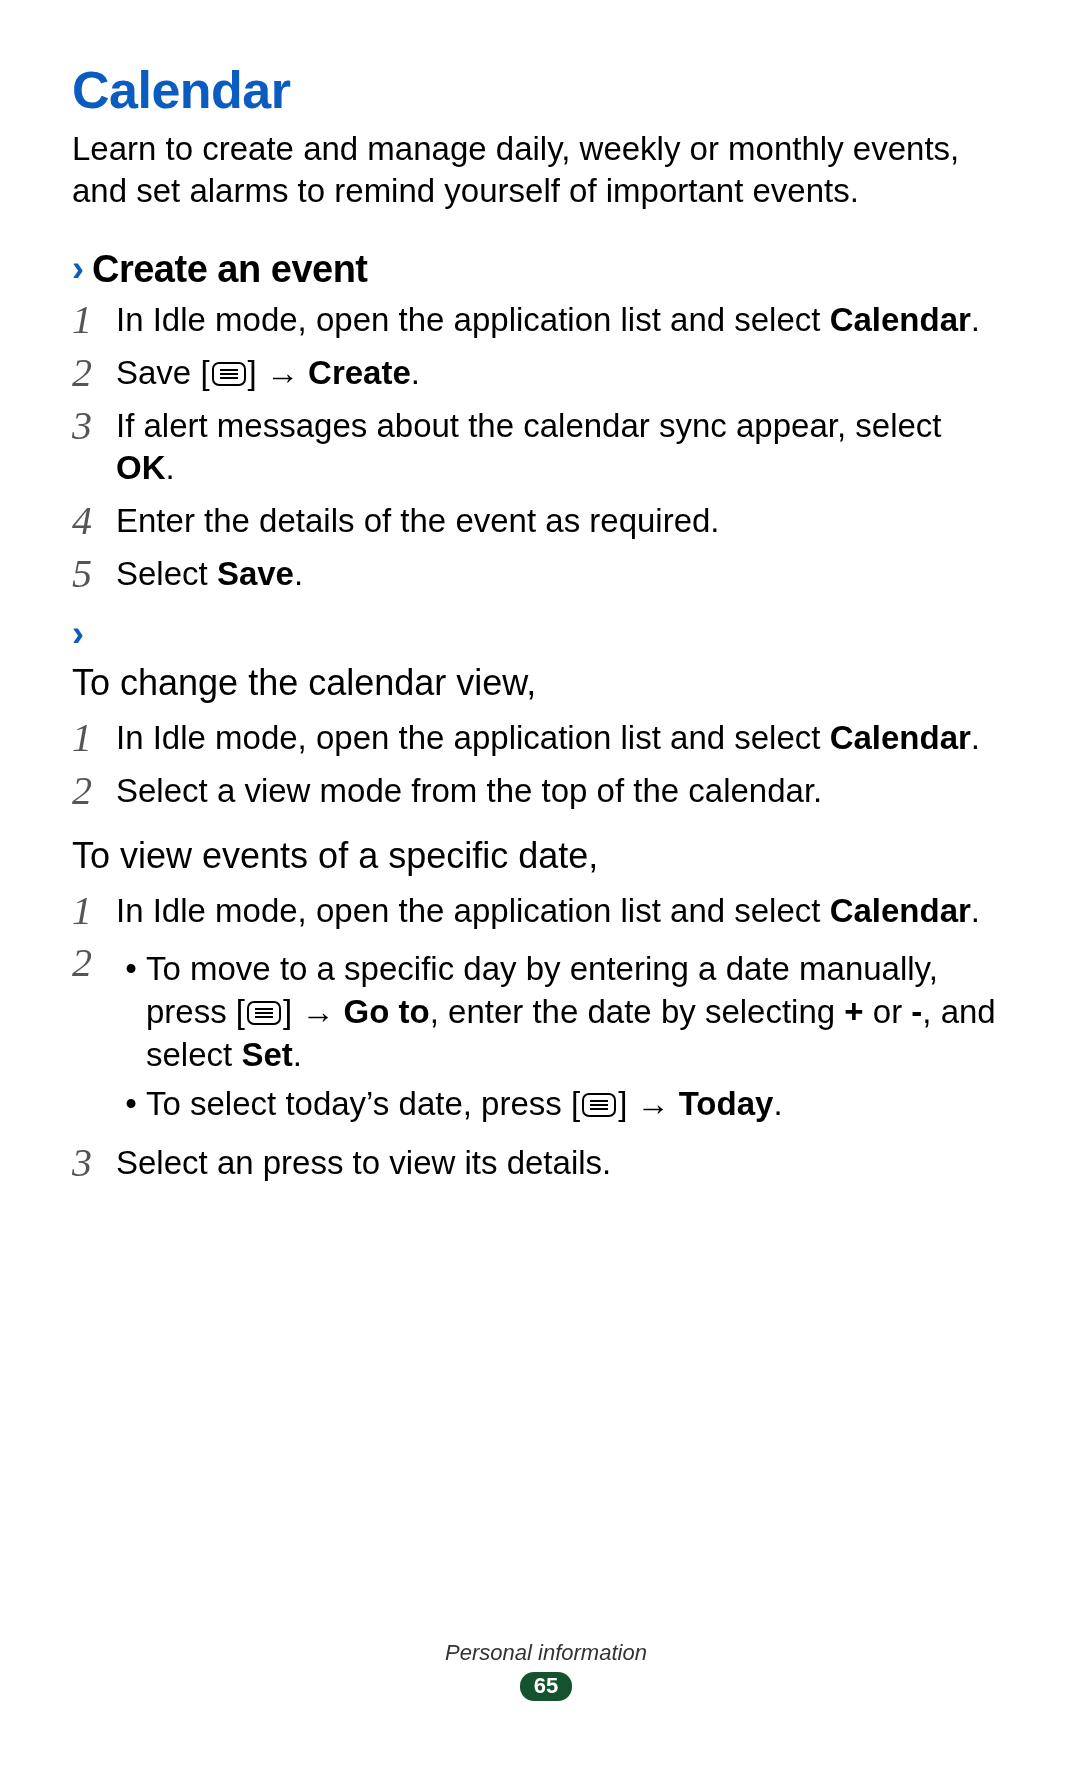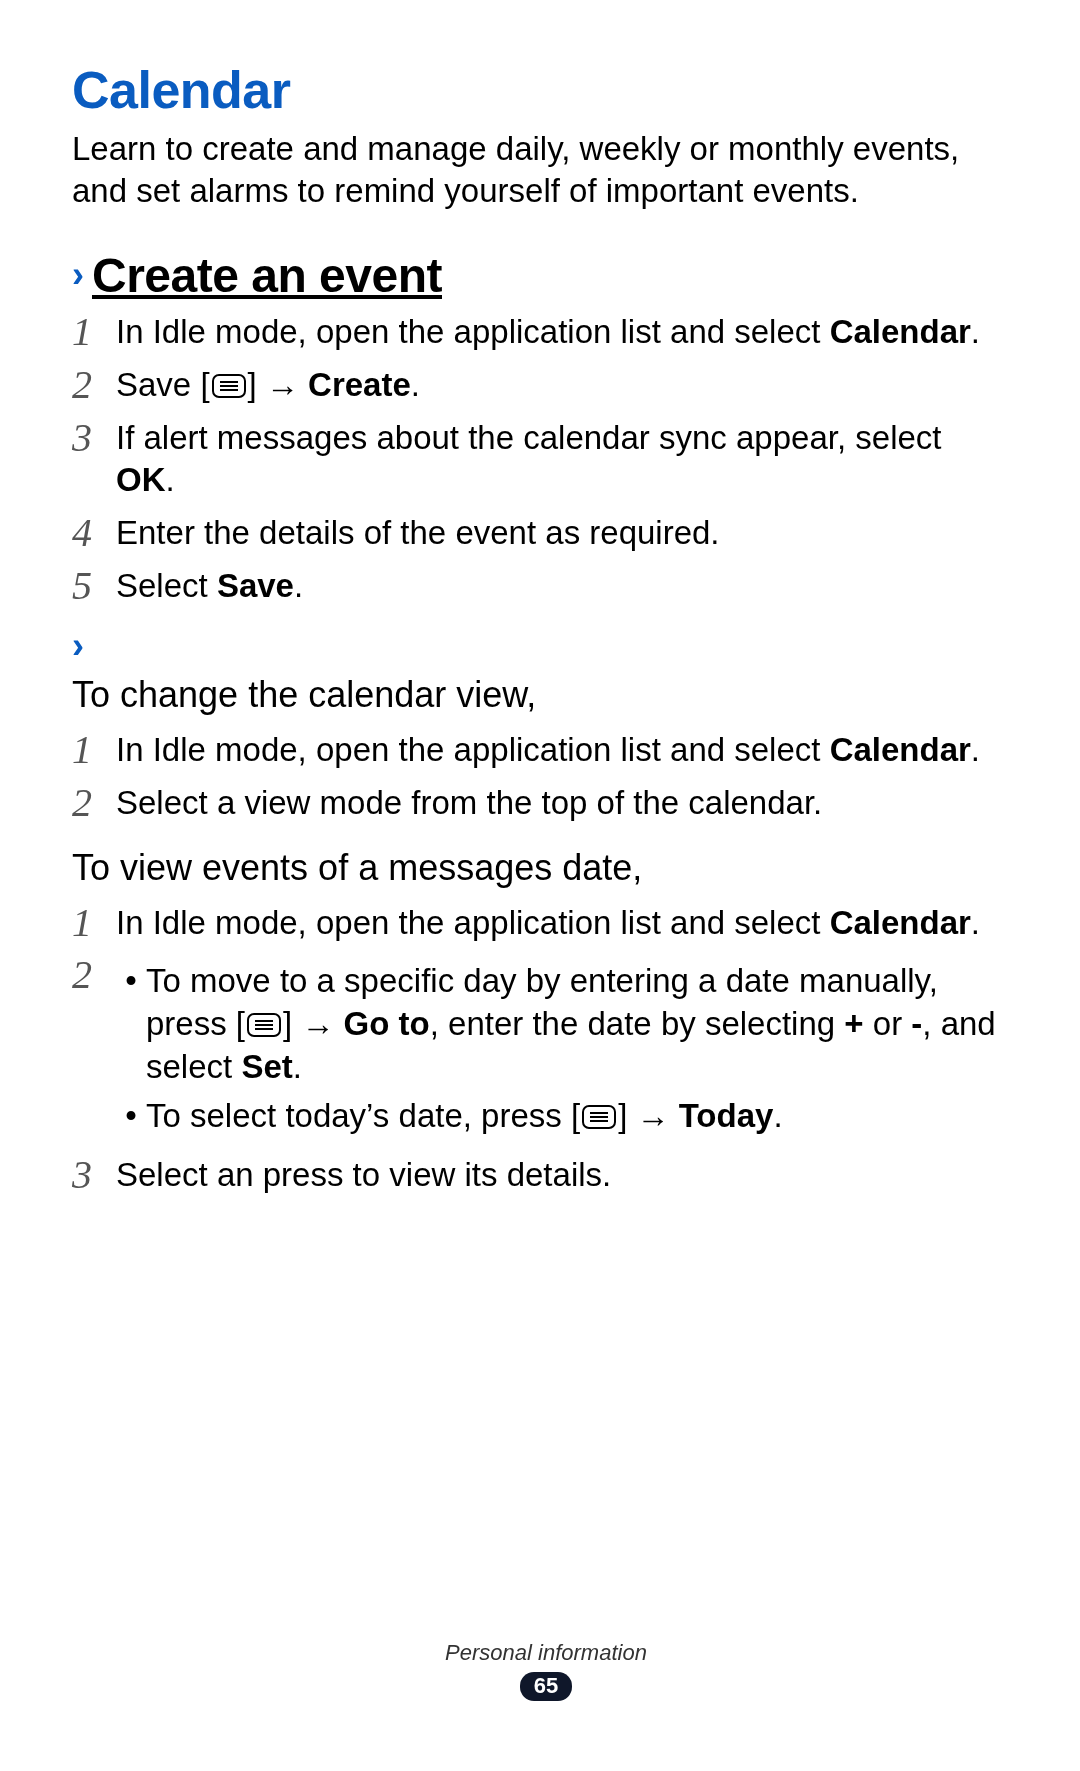--- a/index.html
+++ b/index.html
@@ -38,24 +38,23 @@
     margin: 20px 0 8px 0;
   }
   .chev {
     color: #0a5cc0;
     font-size: 36px;
     font-weight: 800;
     margin-right: 8px;
     line-height: 1;
   }
   .subhead-text {
-    font-size: 48px;
+    font-size: 38px;
     font-weight: 750;
     letter-spacing: -0.5px;
-    text-decoration: underline;
   }
   .lead {
     font-size: 36px;
     line-height: 1.3;
     margin: 0 0 10px 0;
   }
   ol.steps {
     list-style: none;
     padding: 0;
     margin: 0 0 20px 0;
@@ -116,21 +115,21 @@
   }
   .footer-label {
     font-style: italic;
     font-size: 22px;
     color: #333;
     display: block;
     margin-bottom: 6px;
   }
   .pagenum {
     display: inline-block;
-    background: #0f172a;
+    background: #14532d;
     color: #fff;
     font-size: 22px;
     font-weight: 600;
     border-radius: 14px;
     padding: 3px 14px 4px 14px;
     line-height: 1;
   }
 </style>
 </head>
 <body>
@@ -194,21 +193,21 @@
       <span class="body">
         <span>In Idle mode, open the application list and select </span><span class="b">Calendar</span><span>.</span>
       </span>
     </li>
     <li>
       <span class="num">2</span>
       <span class="body">Select a view mode from the top of the calendar.</span>
     </li>
   </ol>
 
-  <p class="lead">To view events of a messages date,</p>
+  <p class="lead">To view events of a specific date,</p>
 
   <ol class="steps">
     <li>
       <span class="num">1</span>
       <span class="body">
         <span>In Idle mode, open the application list and select </span><span class="b">Calendar</span><span>.</span>
       </span>
     </li>
     <li>
       <span class="num">2</span>

